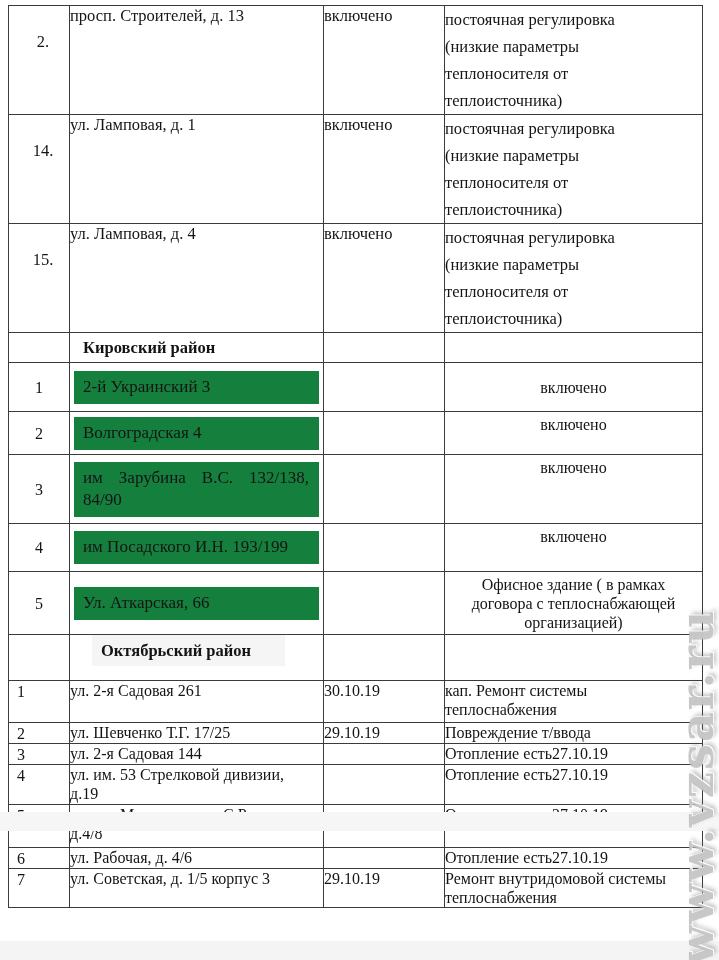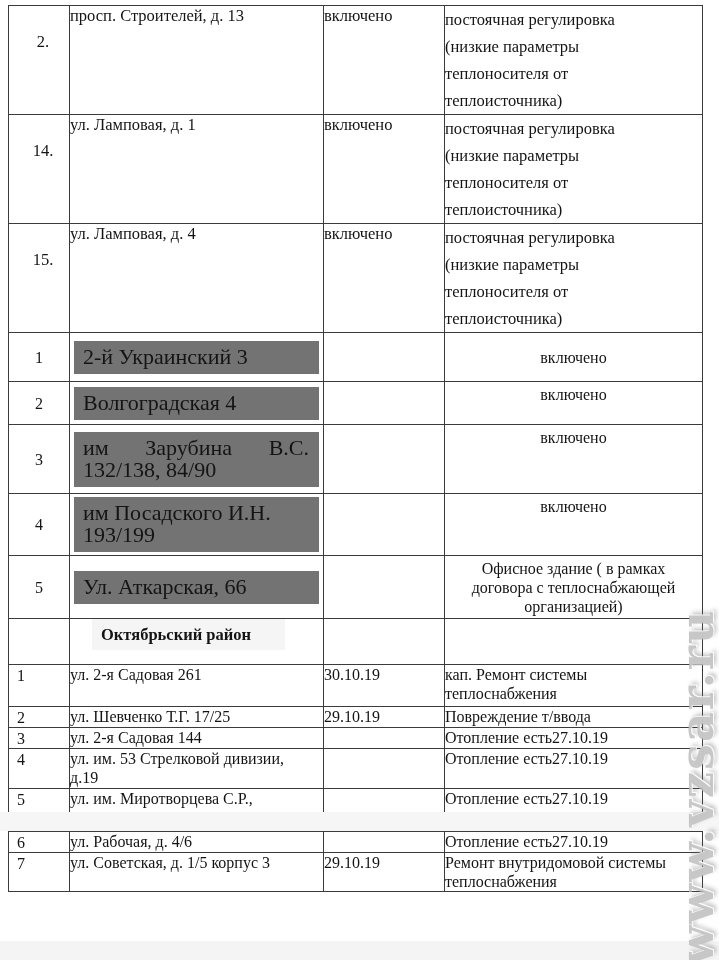--- a/index.html
+++ b/index.html
@@ -46,23 +46,23 @@
     margin-left:22px;
     padding:6px 34px 6px 9px;
   }
   
   tr.g-kirov td.c1{text-align:center;vertical-align:middle;padding:0 4px;}
   tr.g-kirov td.c2{vertical-align:middle;padding:3px 4px;}
   tr.g-kirov td.c4{text-align:center;padding:3px 8px 2px 8px;}
   tr.g-kirov td.c4.v-mid{vertical-align:middle;}
   .addr-block{
     display:block;
-    background:#737373;
+    background:#15803d;
     padding:5px 10px 6px 9px;
-    font-size:22px;
+    font-size:17px;
     line-height:22px;
   }
   tr.r-k3 .addr-block{text-align:justify;}
   
   tr.g-okt td.c1{padding:1px 4px 0 8px;}
   tr.g-okt td{vertical-align:top;}
   
   .pre{white-space:pre-line;}
   
   .band{position:absolute;left:0;width:719px;background:#f6f6f6;}
@@ -121,20 +121,26 @@
           </tr>
           <tr class="g-top" style="height: 79px;">
             <td class="c1">15.</td>
             <td class="c2 pre">ул. Ламповая, д. 4</td>
             <td class="c3 pre">включено</td>
             <td class="c4 pre">постоячная регулировка
 (низкие параметры
 теплоносителя от
 теплоисточника)</td>
           </tr>
+          <tr class="g-kirov section" style="height: 18px;">
+            <td class="c1"></td>
+            <td class="c2"><span class="section-title">Кировский район</span></td>
+            <td class="c3"></td>
+            <td class="c4"></td>
+          </tr>
           <tr class="g-kirov" style="height: 49px;">
             <td class="c1">1</td>
             <td class="c2">
               <span class="addr-block pre">2-й Украинский 3</span>
             </td>
             <td class="c3 pre"></td>
             <td class="c4 pre v-mid">включено</td>
           </tr>
           <tr class="g-kirov" style="height: 43px;">
             <td class="c1">2</td>

